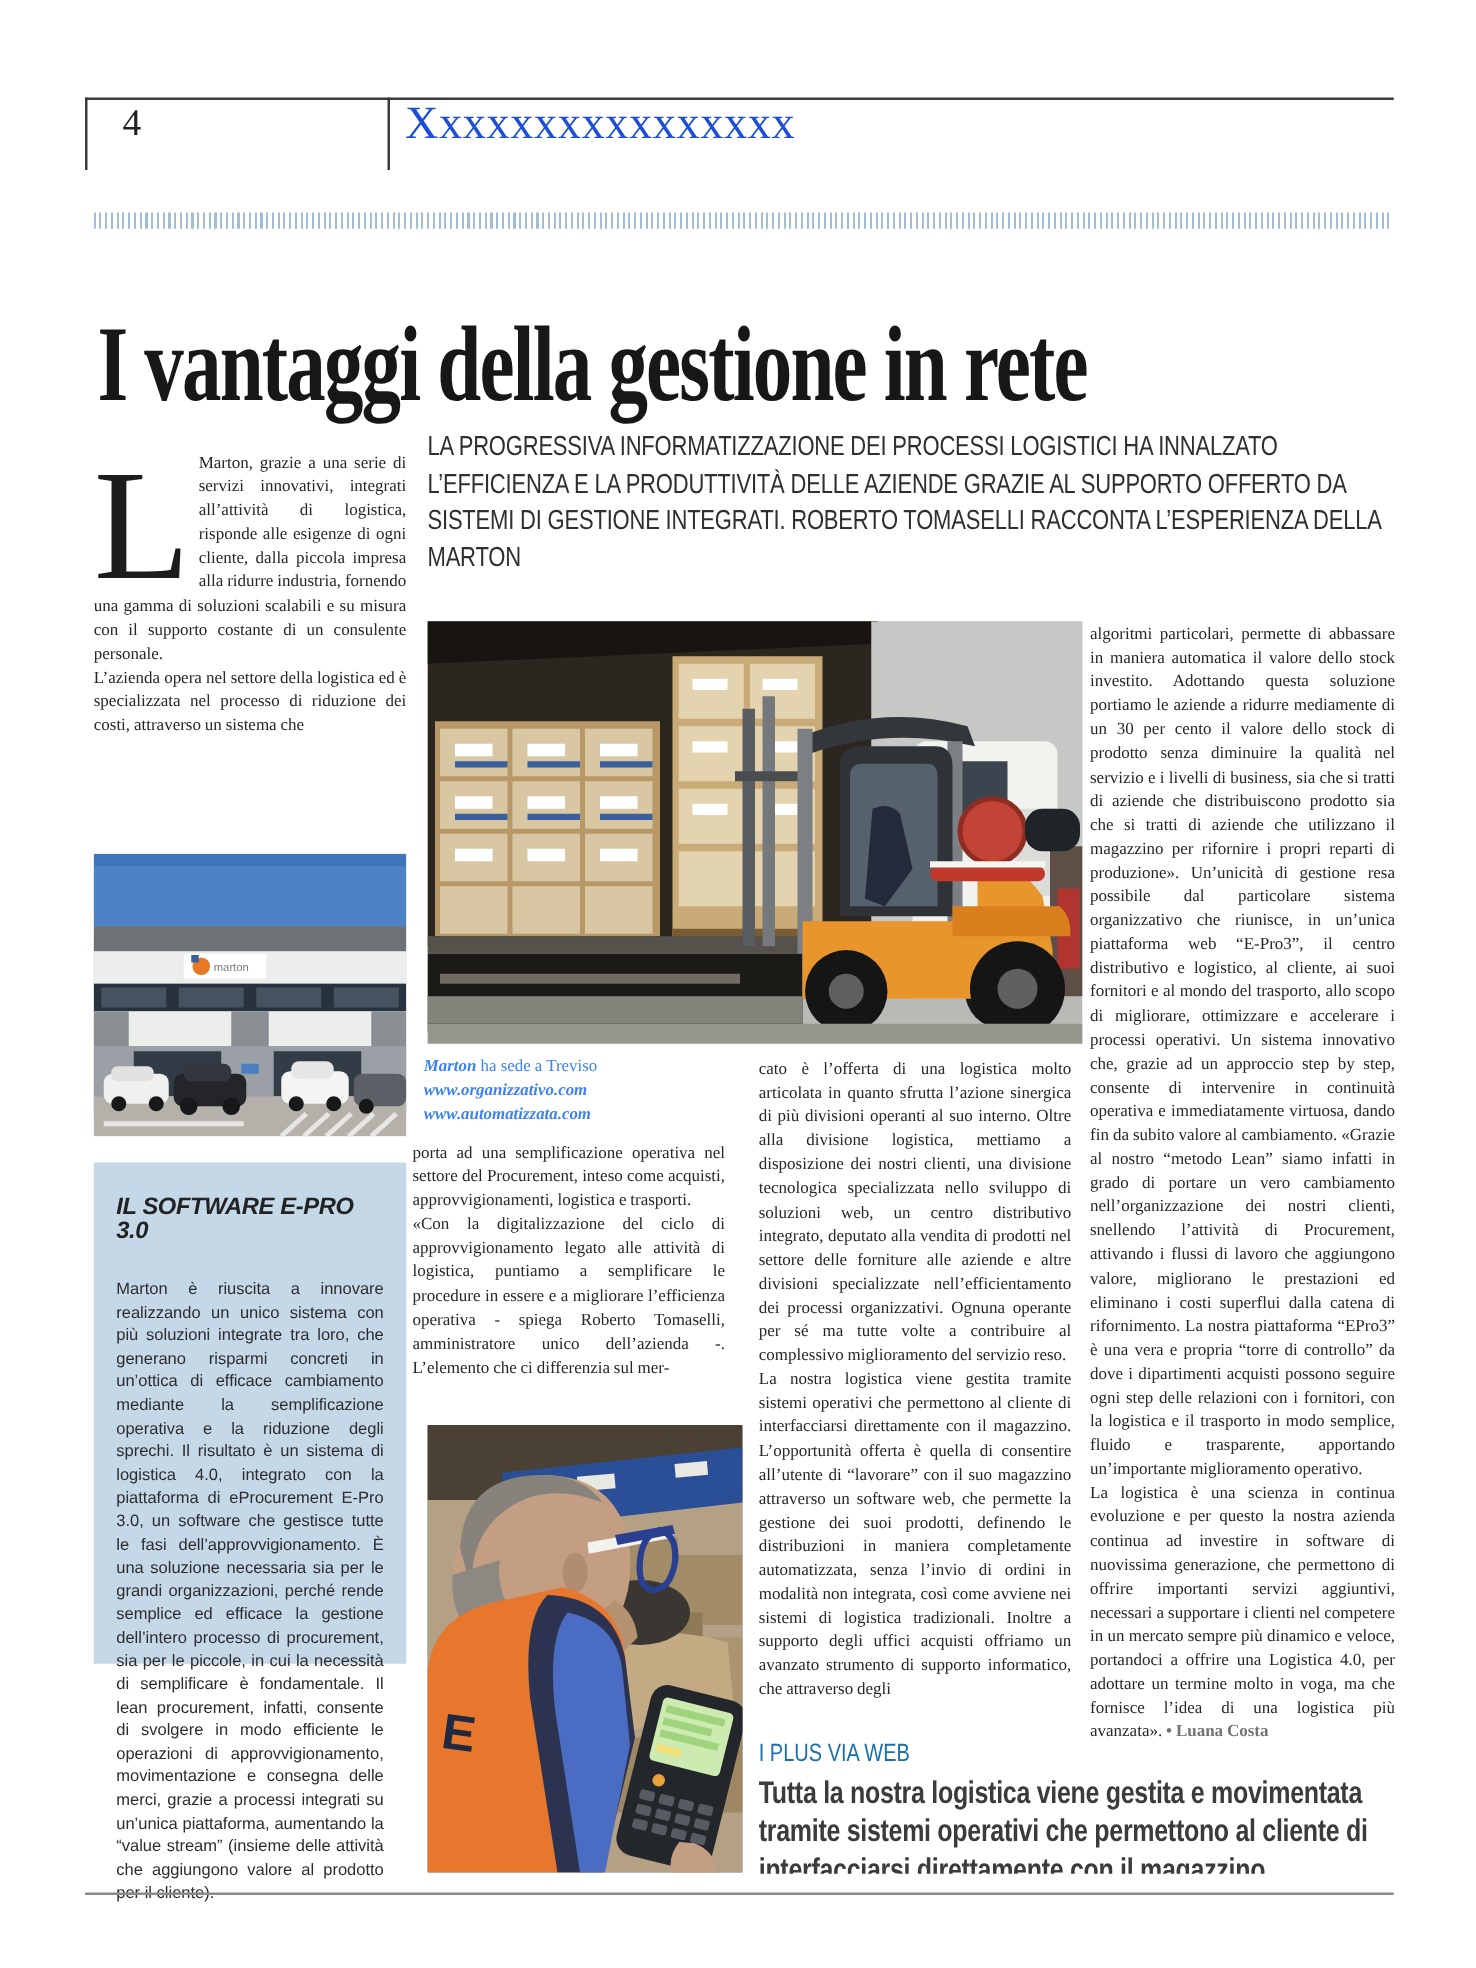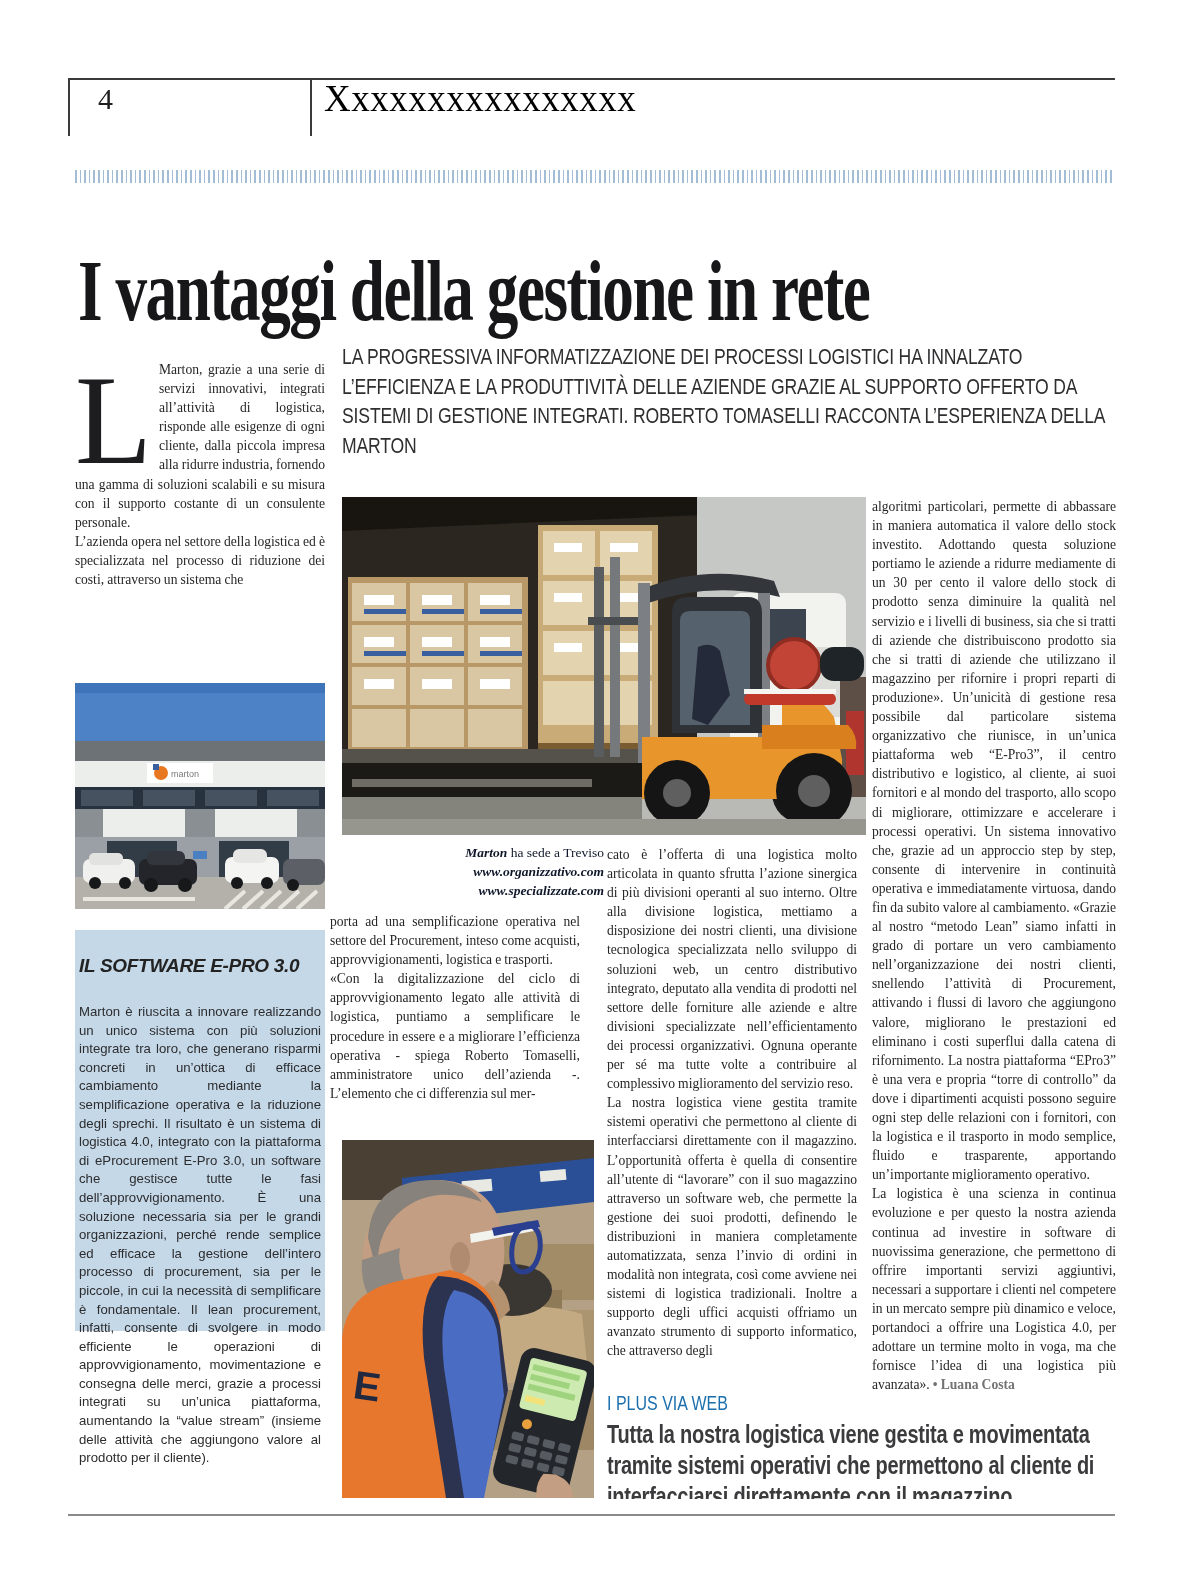--- a/index.html
+++ b/index.html
@@ -4,47 +4,47 @@
 <style>
   html,body{margin:0;padding:0;background:#ffffff;}
   .page{position:relative;width:1181px;height:1574px;background:#fff;overflow:hidden;
         font-family:"Liberation Serif",serif;color:#222;}
 
   
   .rule-top{position:absolute;left:68px;top:78px;width:1047px;height:2px;background:#3a3a3a;}
   .rule-left{position:absolute;left:68px;top:78px;width:2px;height:58px;background:#3a3a3a;}
   .rule-div{position:absolute;left:310px;top:78px;width:2px;height:58px;background:#3a3a3a;}
   .page-num{position:absolute;left:98px;top:84px;font:30px/1 "Liberation Serif",serif;color:#1e1e1e;}
-  .section-title{position:absolute;left:324px;top:80px;font:37px/1 "Liberation Serif",serif;color:#000000;letter-spacing:.5px;}
+  .section-title{position:absolute;left:324px;top:80px;font:37px/1 "Liberation Serif",serif;color:#1d4ed8;letter-spacing:.5px;}
   .stripe{position:absolute;left:75px;top:170px;width:1038px;height:13px;
           background:repeating-linear-gradient(90deg,#a3bdd6 0,#a3bdd6 1.6px,#ffffff 1.6px,#ffffff 4.6px);}
 
   
   .headline{position:absolute;left:78px;top:246px;width:1040px;height:110px;overflow:visible;margin:0;}
   .hl-inner{display:block;width:1420px;transform:scaleX(.735);transform-origin:0 0;
             font:bold 86px/1.05 "Liberation Serif",serif;color:#17171a;letter-spacing:-2px;white-space:nowrap;}
   .standfirst{position:absolute;left:342px;top:342px;width:780px;height:128px;overflow:hidden;}
   .sf-inner{width:972px;transform:scaleX(.8);transform-origin:0 0;
             font:22px/29.5px "Liberation Sans",sans-serif;color:#2f2f31;letter-spacing:-.2px;}
 
   
   .bodycol{position:absolute;overflow:hidden;}
   .bp{margin:0;font:13.6px/19.1px "Liberation Serif",serif;text-align:justify;color:#262626;
       hyphens:auto;-webkit-hyphens:auto;word-spacing:-.3px;}
   .dropcap{float:left;font:126px/.84 "Liberation Serif",serif;color:#1d1d1f;margin:8px 7px 0 0;}
   .byline{color:#737373;font-weight:bold;}
 
   
-  .caption{position:absolute;left:352px;top:843px;width:252px;font:13.5px/19px "Liberation Serif",serif;color:#0f172a;text-align:right;}
+  .caption{position:absolute;left:339px;top:843px;width:252px;font:13.5px/19px "Liberation Serif",serif;color:#3b82f6;}
   .cap-lead{font-weight:bold;font-style:italic;}
   .cap-url{font-weight:bold;font-style:italic;}
 
   
   .sidebar{position:absolute;left:75px;top:930px;width:250px;height:401px;background:#c5d8e8;
-           box-sizing:border-box;padding:26px 4px;}
+           box-sizing:border-box;padding:26px 18px;}
   .sb-title{margin:0 0 28px 0;font:bold italic 19px/1 "Liberation Sans",sans-serif;font-style:italic;color:#222;letter-spacing:-.3px;}
   .sb-body{margin:0;font:13.2px/18.6px "Liberation Sans",sans-serif;text-align:justify;color:#2c2c2e;
            hyphens:auto;-webkit-hyphens:auto;}
 
   
   .pullquote{position:absolute;left:607px;top:1391px;width:512px;height:108px;overflow:hidden;}
   .pq-inner{width:640px;transform:scaleX(.8);transform-origin:0 0;}
   .kicker{margin:0 0 4px 0;font:20px/1.2 "Liberation Sans",sans-serif;color:#1b6fad;}
   .quote{margin:0;font:bold 25px/31px "Liberation Sans",sans-serif;color:#3b3b3d;letter-spacing:-.3px;}
 
@@ -184,21 +184,21 @@
   </svg>
 
   <div class="bodycol" style="left:872px;top:497px;width:244px;height:900px;">
     <p class="bp">algoritmi particolari, permette di abbassare in maniera automatica il valore dello stock investito. Adottando questa soluzione portiamo le aziende a ridurre mediamente di un 30 per cento il valore dello stock di prodotto senza diminuire la qualità nel servizio e i livelli di business, sia che si tratti di aziende che distribuiscono prodotto sia che si tratti di aziende che utilizzano il magazzino per rifornire i propri reparti di produzione». Un’unicità di gestione resa possibile dal particolare sistema organizzativo che riunisce, in un’unica piattaforma web “E-Pro3”, il centro distributivo e logistico, al cliente, ai suoi fornitori e al mondo del trasporto, allo scopo di migliorare, ottimizzare e accelerare i processi operativi. Un sistema innovativo che, grazie ad un approccio step by step, consente di intervenire in continuità operativa e immediatamente virtuosa, dando fin da subito valore al cambiamento. «Grazie al nostro “metodo Lean” siamo infatti in grado di portare un vero cambiamento nell’organizzazione dei nostri clienti, snellendo l’attività di Procurement, attivando i flussi di lavoro che aggiungono valore, migliorano le prestazioni ed eliminano i costi superflui dalla catena di rifornimento. La nostra piattaforma “EPro3” è una vera e propria “torre di controllo” da dove i dipartimenti acquisti possono seguire ogni step delle relazioni con i fornitori, con la logistica e il trasporto in modo semplice, fluido e trasparente, apportando un’importante miglioramento operativo.</p>
     <p class="bp"><span>La logistica è una scienza in continua evoluzione e per questo la nostra azienda continua ad investire in software di nuovissima generazione, che permettono di offrire importanti servizi aggiuntivi, necessari a supportare i clienti nel competere in un mercato sempre più dinamico e veloce, portandoci a offrire una Logistica 4.0, per adottare un termine molto in voga, ma che fornisce l’idea di una logistica più avanzata».</span> <span class="byline">• Luana Costa</span></p>
   </div>
 
   <div class="caption">
     <div><span class="cap-lead">Marton</span><span> ha sede a Treviso</span></div>
     <div class="cap-url">www.organizzativo.com</div>
-    <div class="cap-url">www.specializzate.com</div>
+    <div class="cap-url">www.automatizzata.com</div>
   </div>
 
   <div class="bodycol" style="left:330px;top:912px;width:250px;height:224px;">
     <p class="bp">porta ad una semplificazione operativa nel settore del Procurement, inteso come acquisti, approvvigionamenti, logistica e trasporti.</p>
     <p class="bp">«Con la digitalizzazione del ciclo di approvvigionamento legato alle attività di logistica, puntiamo a semplificare le procedure in essere e a migliorare l’efficienza operativa - spiega Roberto Tomaselli, amministratore unico dell’azienda -. L’elemento che ci differenzia sul mer-</p>
   </div>
 
   <div class="bodycol" style="left:607px;top:845px;width:250px;height:548px;">
     <p class="bp">cato è l’offerta di una logistica molto articolata in quanto sfrutta l’azione sinergica di più divisioni operanti al suo interno. Oltre alla divisione logistica, mettiamo a disposizione dei nostri clienti, una divisione tecnologica specializzata nello sviluppo di soluzioni web, un centro distributivo integrato, deputato alla vendita di prodotti nel settore delle forniture alle aziende e altre divisioni specializzate nell’efficientamento dei processi organizzativi. Ognuna operante per sé ma tutte volte a contribuire al complessivo miglioramento del servizio reso.</p>
     <p class="bp">La nostra logistica viene gestita tramite sistemi operativi che permettono al cliente di interfacciarsi direttamente con il magazzino. L’opportunità offerta è quella di consentire all’utente di “lavorare” con il suo magazzino attraverso un software web, che permette la gestione dei suoi prodotti, definendo le distribuzioni in maniera completamente automatizzata, senza l’invio di ordini in modalità non integrata, così come avviene nei sistemi di logistica tradizionali. Inoltre a supporto degli uffici acquisti offriamo un avanzato strumento di supporto informatico, che attraverso degli</p>

